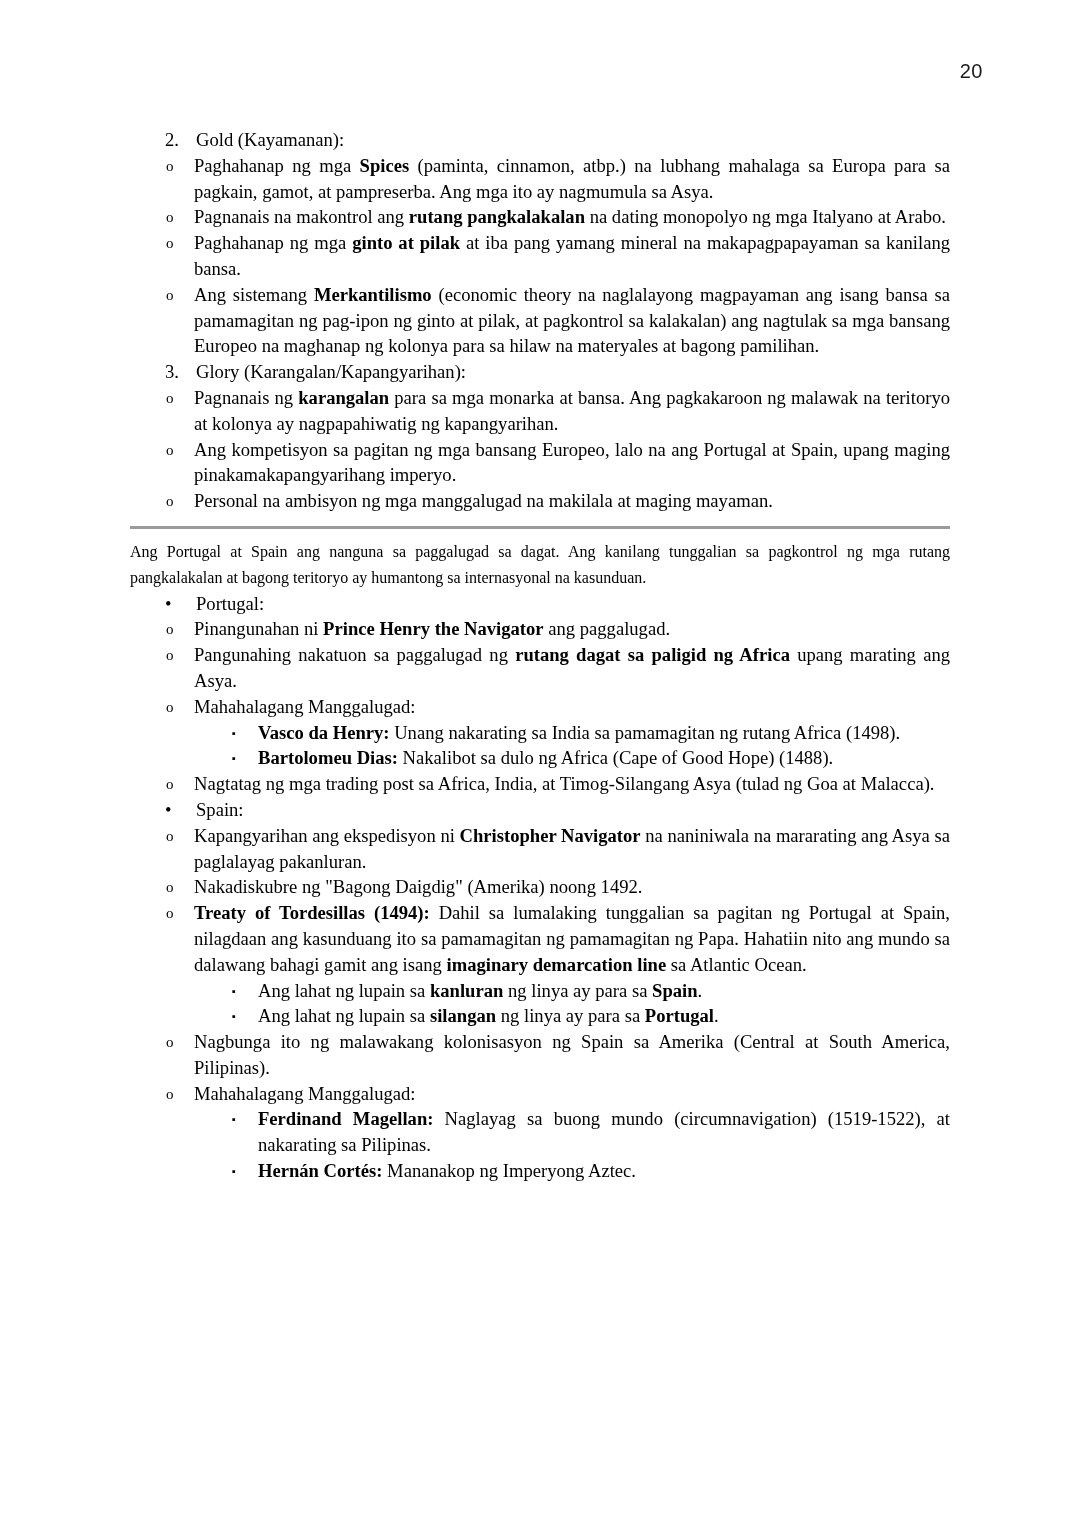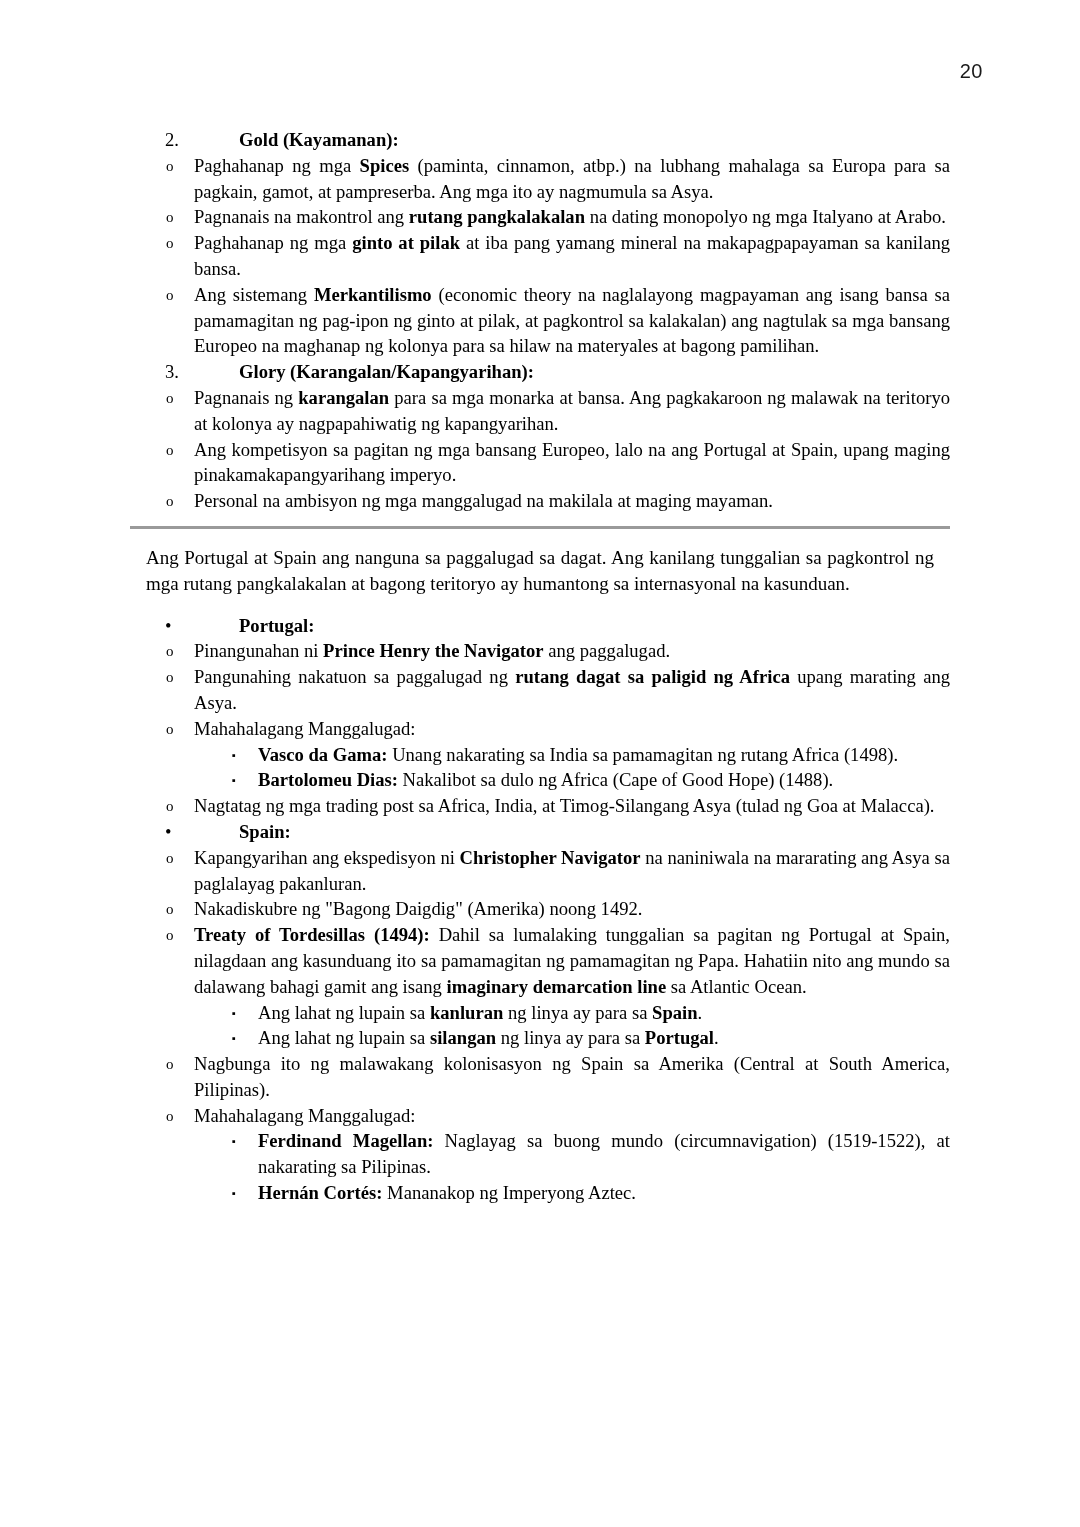--- a/index.html
+++ b/index.html
@@ -27,25 +27,25 @@
   }
   .content {
     position: absolute;
     left: 130px;
     top: 127px;
     width: 820px;
   }
 
   
   .para {
-    font-size: 19px;
+    font-size: 16px;
     line-height: 25.8px;
     text-align: justify;
     text-justify: inter-word;
-    margin: 16px;
+    margin: 0;
   }
   .sec-head {
     font-size: 18.6px;
     line-height: 25.8px;
     font-weight: bold;
     margin: 0;
   }
 
   
   ol.lvl1, ul.lvl1, ul.lvl2, ul.lvl3 {
@@ -74,22 +74,21 @@
   }
 
   
   .lvl1 > li.row {
     padding-left: 66px;
   }
   .lvl1 > li.row > .marker {
     left: 35px;
   }
   .lvl1 > li.row > .body {
-    font-weight: bold;
-    margin-left: 43px;
+    font-weight: normal;
   }
   .bullet-dot {
     font-size: 15px;
   }
 
   
   .lvl2 {
     margin-top: 0;
   }
   .lvl2 > li.row {
@@ -199,21 +198,21 @@
       <li class="row">
         <span class="marker">o</span>
         <span class="body"><span>Pangunahing nakatuon sa paggalugad ng </span><b>rutang dagat sa paligid ng Africa</b><span> upang marating ang Asya.</span></span>
       </li>
       <li class="row">
         <span class="marker">o</span>
         <span class="body">Mahahalagang Manggalugad:</span>
         <ul class="lvl3 indent-l3">
           <li class="row">
             <span class="marker">▪</span>
-            <span class="body"><b>Vasco da Gama:</b><span> Unang nakarating sa India sa pamamagitan ng rutang Africa (1498).</span></span>
+            <span class="body"><b>Vasco da Henry:</b><span> Unang nakarating sa India sa pamamagitan ng rutang Africa (1498).</span></span>
           </li>
           <li class="row">
             <span class="marker">▪</span>
             <span class="body"><b>Bartolomeu Dias:</b><span> Nakalibot sa dulo ng Africa (Cape of Good Hope) (1488).</span></span>
           </li>
         </ul>
       </li>
       <li class="row">
         <span class="marker">o</span>
         <span class="body">Nagtatag ng mga trading post sa Africa, India, at Timog-Silangang Asya (tulad ng Goa at Malacca).</span>

